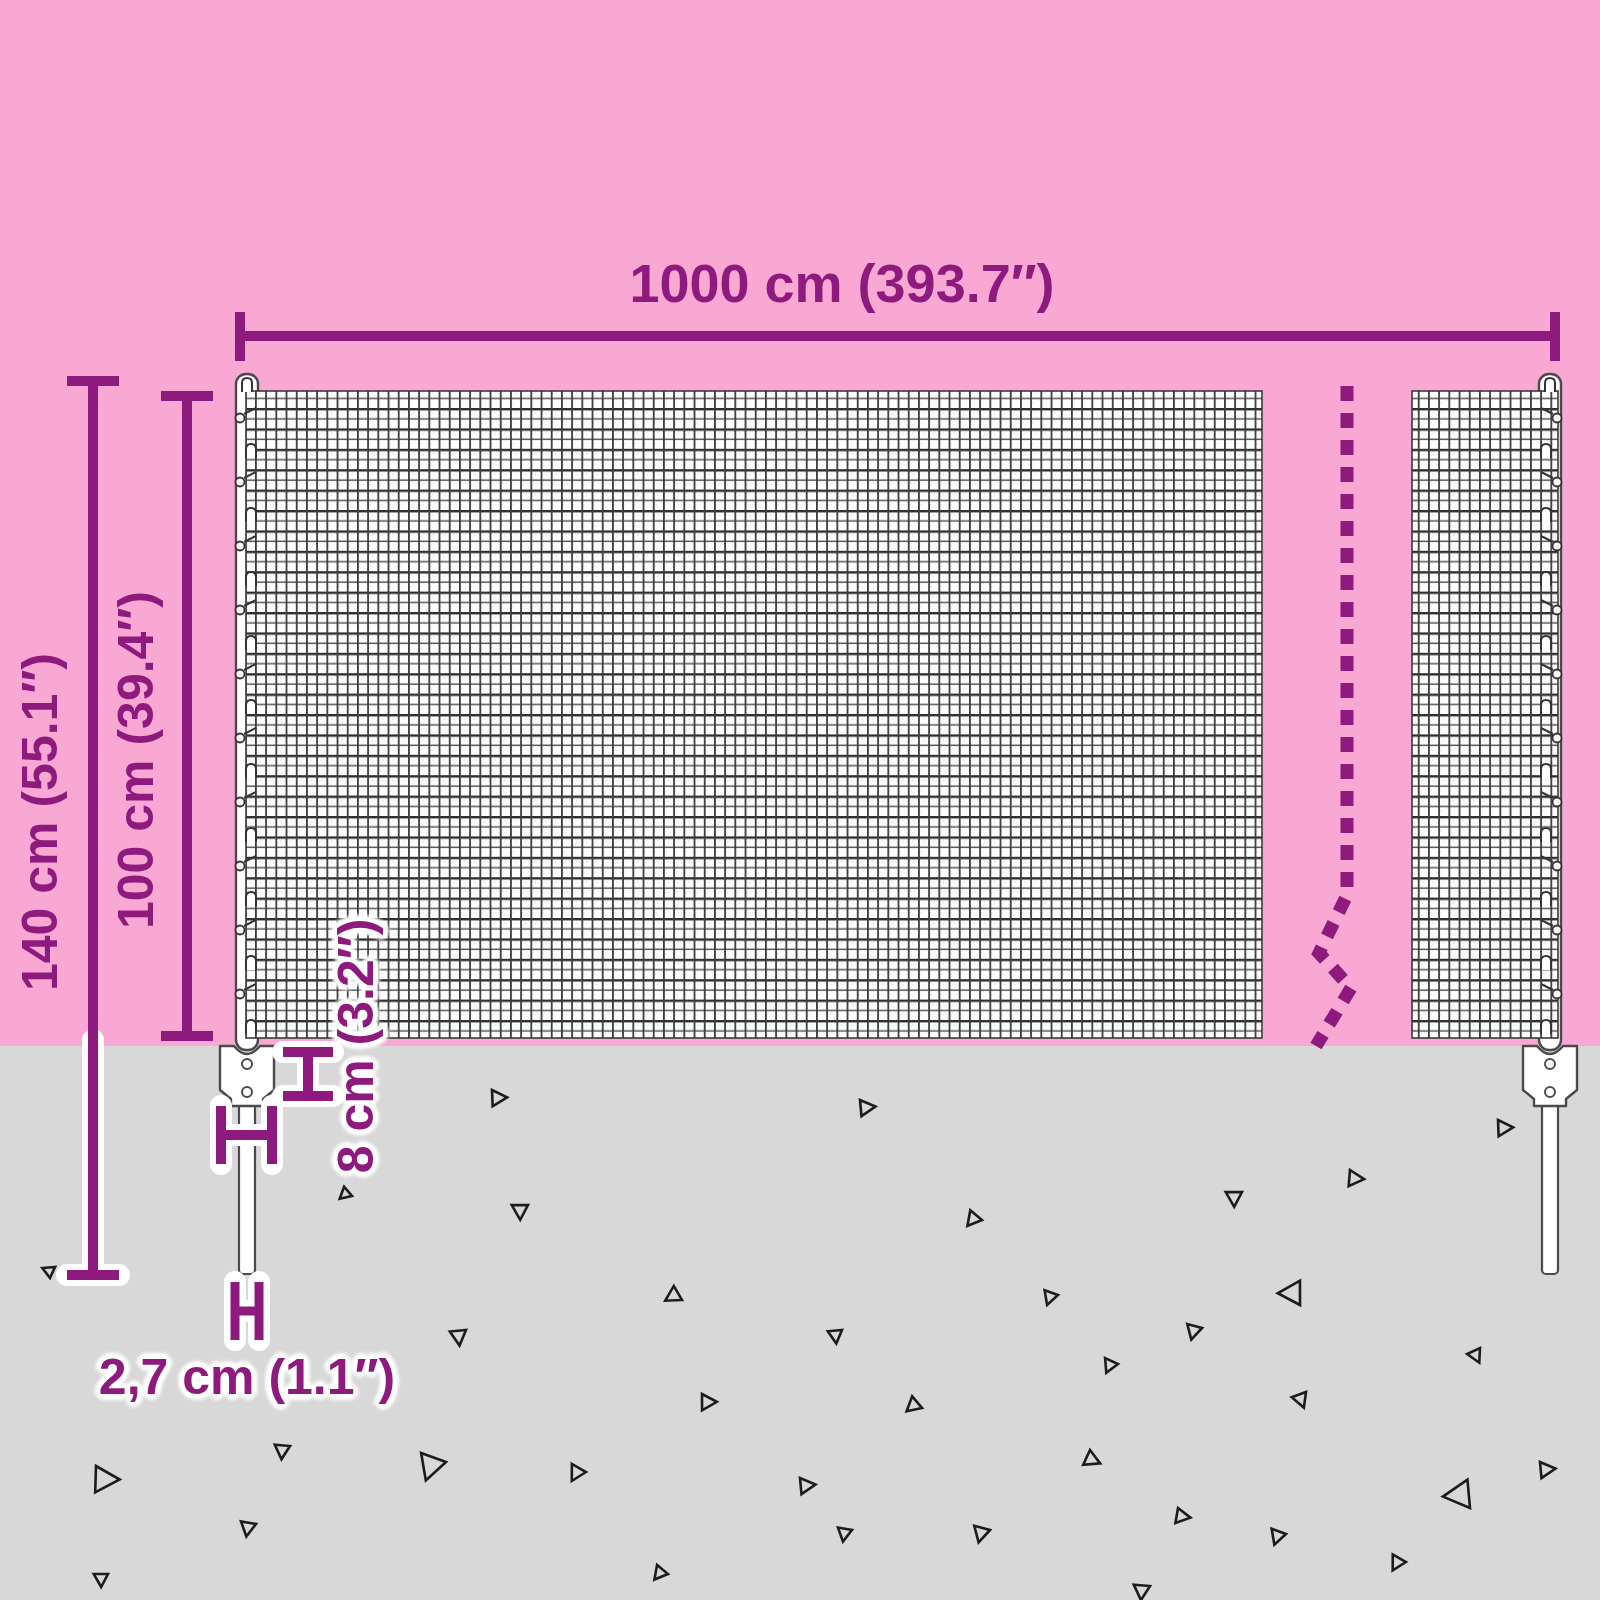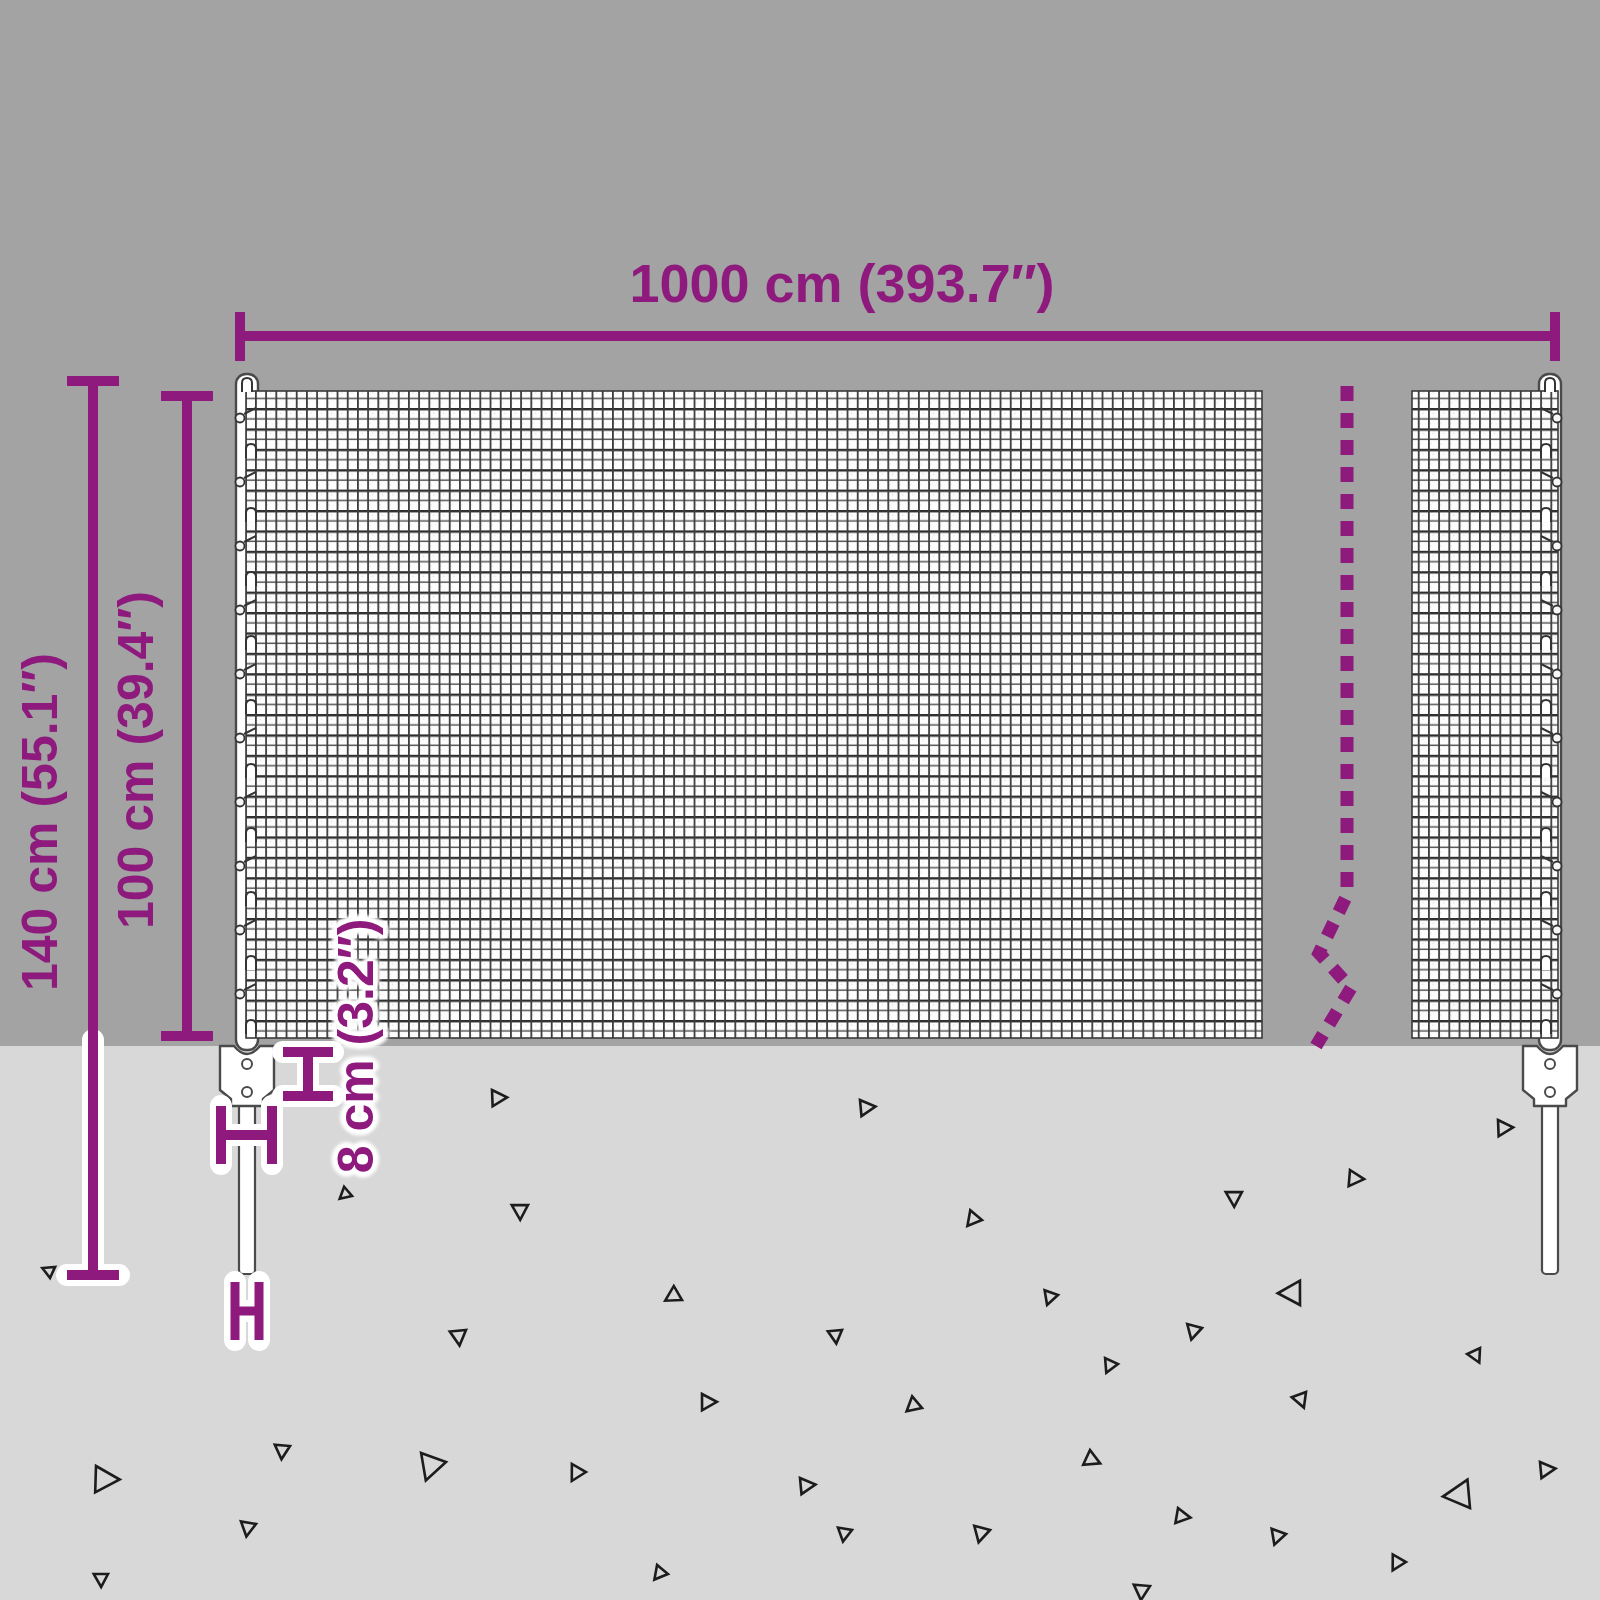--- a/index.html
+++ b/index.html
@@ -1,18 +1,18 @@
 <!DOCTYPE html>
 <html style="--purple: #8e1a7e; --gravel: #1c1c1c; --outline: #4a4a4a;"><head>
 <meta charset="utf-8">
 <style>
   html,body{margin:0;padding:0;background:#fff;}
   .stage{
     position:relative;width:1600px;height:1600px;overflow:hidden;
-    font-family:"Liberation Sans",sans-serif;background:#a3a3a3;
+    font-family:"Liberation Sans",sans-serif;background:#f9a8d4;
   }
   .stage svg{position:absolute;left:0;top:0;}
   .dim-label{
     position:absolute;font-weight:700;color:var(--purple,#8e1a7e);
     white-space:nowrap;letter-spacing:0px;
   }
   .center{transform:translate(-50%,-50%);}
   .vert{transform:translate(-50%,-50%) rotate(-90deg);}
   .halo{
     text-shadow:
@@ -197,13 +197,14 @@
 
   <div class="dim-label center" style="left:842px;top:283px;font-size:54px;">1000 cm (393.7″)</div>
 
   <div class="dim-label vert" style="left:40px;top:822px;font-size:50px;">140 cm (55.1″)</div>
 
   <div class="dim-label vert" style="left:136px;top:760px;font-size:50px;">100 cm (39.4″)</div>
 
   <div class="dim-label vert halo" style="left:356px;top:1046px;font-size:50px;">8 cm (3.2″)</div>
 
 
+  <div class="dim-label center halo" style="left:247px;top:1377px;font-size:50px;">2,7 cm (1.1″)</div>
 </div>
 
 </body></html>

